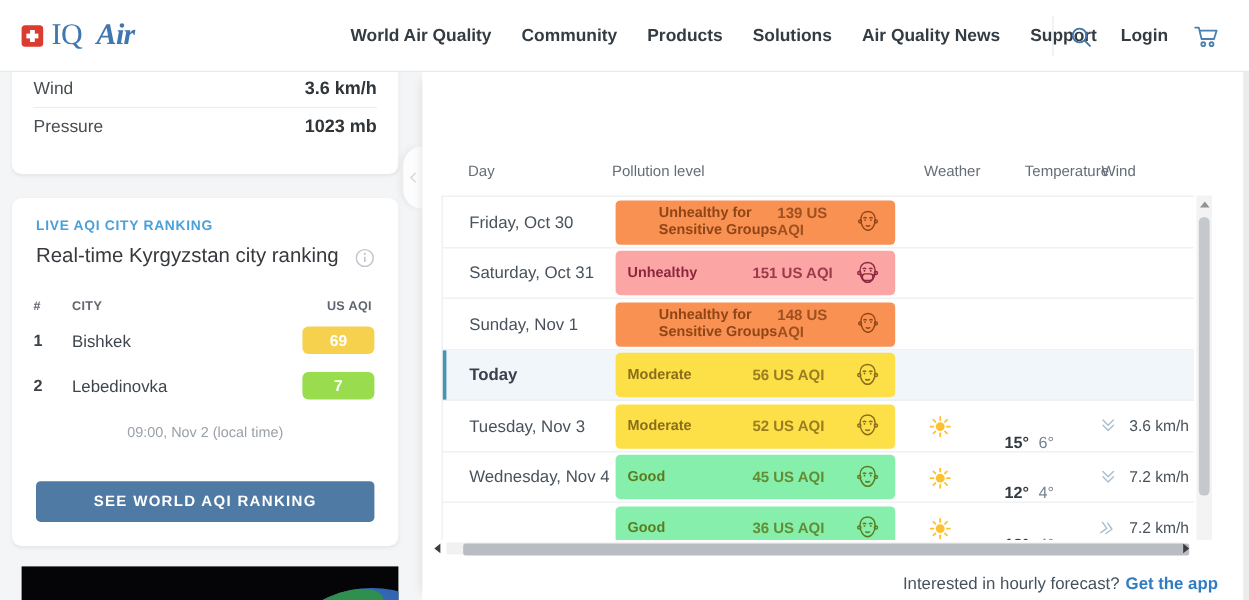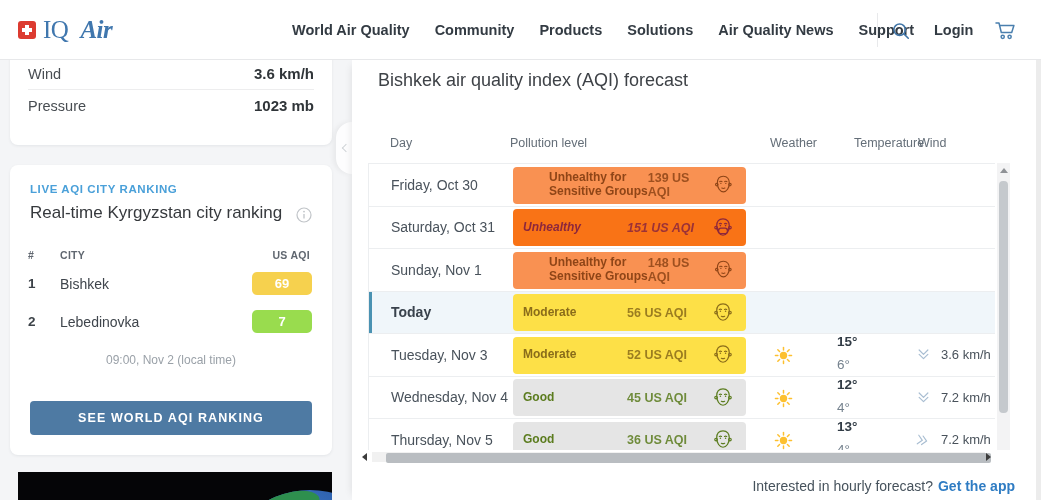--- a/index.html
+++ b/index.html
@@ -82,26 +82,26 @@
   .frow.today { background:#f0f6fa; }
   .frow.today::before { content:""; position:absolute; left:-1px; top:0; width:4px; height:100%; background:#4a92b2; }
   .frow.today .fday { font-weight:700; color:#39424c; }
 
   .pill { position:absolute; left:144px; top:2.75px; width:233px; height:37px; border-radius:4px;
           display:flex; align-items:center; padding:0 10px; }
   .plabel { width:104px; font-size:12px; font-weight:700; line-height:1.15; }
   .paqi { font-size:12.5px; font-weight:600; opacity:.85; }
   .pface { margin-left:auto; width:26px; height:26px; }
   .usg { background:#f99152; color:#8f4517;padding-left:36px; }
-  .unhealthy { background:#f97316; color:#8c273d;font-style:italic; }
+  .unhealthy { background:#fca5a5; color:#8c273d; }
   .moderate { background:#fde047; color:#8a6c1a; }
-  .good { background:#e5e5e5; color:#5b7c1e; }
+  .good { background:#86efac; color:#5b7c1e; }
 
   .wsun { position:absolute; left:404px; top:11px; width:21px; height:21px; }
-  .ftemp { position:absolute; left:468px; top:0; height:100%; display:flex; align-items:flex-start; gap:8px; font-size:13.5px;flex-direction:column; }
+  .ftemp { position:absolute; left:468px; top:0; height:100%; display:flex; align-items:flex-end; gap:8px; font-size:13.5px; }
   .temp-hi { font-weight:700; color:#323c46; }
   .temp-lo { color:#75828e; }
   .fwindicon { position:absolute; left:545px; top:12px; width:19px; height:19px; }
   .rot-right { transform:rotate(-80deg); }
   .fwindtxt { position:absolute; left:572px; top:0; height:100%; display:flex; align-items:center;
               font-size:13px; color:#49525b; }
 
   
   .vscroll { position:absolute; left:645px; top:103px; width:13px; height:287px; background:#f3f3f4; }
   .vs-up { position:absolute; left:2.5px; top:5px; width:0; height:0; border-left:4px solid transparent;
@@ -213,21 +213,20 @@
     <div class="globe">
       <div class="globe-land"></div>
     </div>
   </div>
 
   <div class="collapse-handle">
     <div class="collapse-chevron"></div>
   </div>
 
   <div class="main-panel">
-    <div class="page-title">Bishkek air quality index (AQI) forecast</div>
 
     <div class="tbl-head th-day">Day</div>
     <div class="tbl-head th-pollution">Pollution level</div>
     <div class="tbl-head th-weather">Weather</div>
     <div class="tbl-head th-temp">Temperature</div>
     <div class="tbl-head th-wind">Wind</div>
 
     <div class="ftable">
 
       <div class="frow">
@@ -312,21 +311,20 @@
           <span class="temp-hi">12°</span>
           <span class="temp-lo">4°</span>
         </div>
         <svg class="fwindicon" viewBox="0 0 24 24">
             <use href="#wind-arrow"></use>
           </svg>
         <div class="fwindtxt">7.2 km/h</div>
       </div>
 
       <div class="frow">
-        <div class="fday">Thursday, Nov 5</div>
         <div class="pill good">
           <span class="plabel">Good</span>
           <span class="paqi">36 US AQI</span>
           <svg class="pface" viewBox="0 0 24 24">
               <use href="#face-plain"></use>
             </svg>
         </div>
         <svg class="wsun" viewBox="0 0 24 24">
             <use href="#sun"></use>
           </svg>

